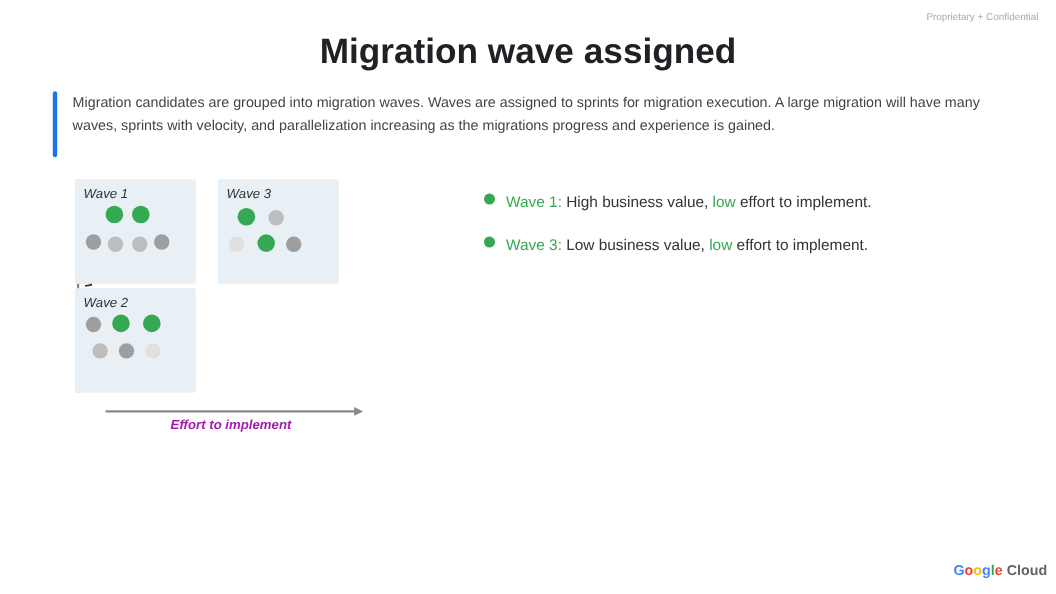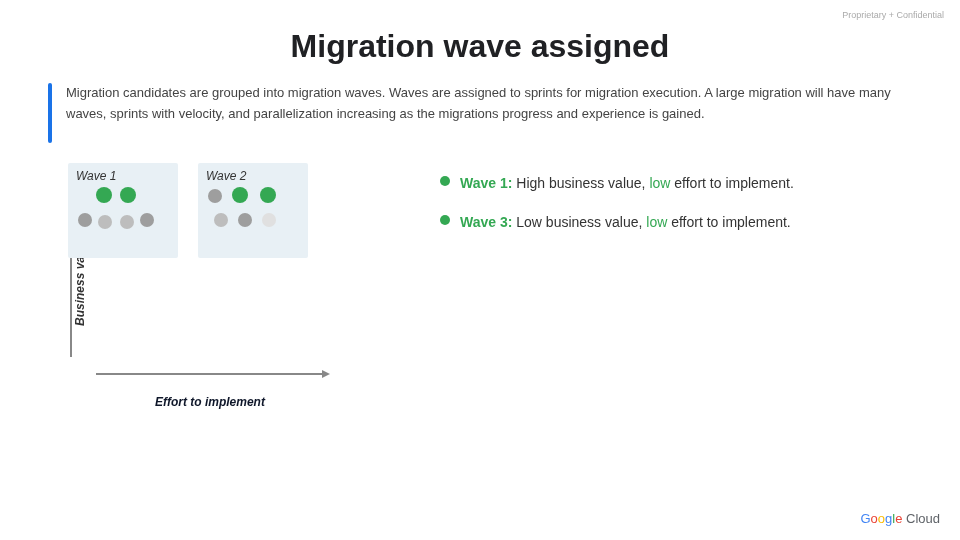--- a/index.html
+++ b/index.html
@@ -116,22 +116,22 @@
       right: -6px;
       width: 0;
       height: 0;
       border-top: 4px solid transparent;
       border-bottom: 4px solid transparent;
       border-left: 8px solid #888;
     }
     .x-label {
       font-size: 12px;
       font-weight: 700;
-      color: #0f172a;
-      margin-top: 20px;
+      color: #a21caf;
+      margin-top: 4px;
       text-align: center;
     }
     .chart-wrapper {
       position: relative;
       display: flex;
     }
     .y-axis-wrap {
       position: relative;
       width: 28px;
     }
@@ -158,30 +158,30 @@
       border-radius: 50%;
       background: #34a853;
       flex-shrink: 0;
       margin-top: 3px;
     }
     .legend-text {
       font-size: 14px;
       color: #333;
       line-height: 1.5;
     }
-    .bold-green { font-weight: 700; color: #34a853; }
+    .bold-green { font-weight: 400; color: #34a853; }
     .color-orange { color: #ea4335; }
     .color-green-light { color: #34a853; }
     .google-cloud {
       position: absolute;
       bottom: 14px;
-      right: 20px;
+      right: 8px;
       font-size: 13px;
       color: #5f6368;
-      font-weight: 400;
+      font-weight: 700;
     }
     .google-cloud span.g { color: #4285f4; }
     .google-cloud span.oo1 { color: #ea4335; }
     .google-cloud span.oo2 { color: #fbbc04; }
     .google-cloud span.g2 { color: #4285f4; }
     .google-cloud span.l { color: #34a853; }
     .google-cloud span.e { color: #ea4335; }
   </style>
 </head>
 <body>
@@ -221,20 +221,30 @@
               <div class="dot" style="width:16px;height:16px;background:#34a853;top:2px;left:52px;"></div>
 
               <div class="dot" style="width:14px;height:14px;background:#9e9e9e;top:28px;left:10px;"></div>
               <div class="dot" style="width:14px;height:14px;background:#bdbdbd;top:30px;left:30px;"></div>
               <div class="dot" style="width:14px;height:14px;background:#bdbdbd;top:30px;left:52px;"></div>
               <div class="dot" style="width:14px;height:14px;background:#9e9e9e;top:28px;left:72px;"></div>
             </div>
           </div>
 
 
+          <div class="quadrant">
+            <div class="quadrant-label">Wave 3</div>
+            <div class="dots">
+              <div class="dot" style="width:16px;height:16px;background:#34a853;top:4px;left:18px;"></div>
+              <div class="dot" style="width:14px;height:14px;background:#bdbdbd;top:6px;left:46px;"></div>
+              <div class="dot" style="width:16px;height:16px;background:#34a853;top:28px;left:36px;"></div>
+              <div class="dot" style="width:14px;height:14px;background:#e0e0e0;top:30px;left:10px;"></div>
+              <div class="dot" style="width:14px;height:14px;background:#9e9e9e;top:30px;left:62px;"></div>
+            </div>
+          </div>
 
           <div class="quadrant">
             <div class="quadrant-label">Wave 2</div>
             <div class="dots">
               <div class="dot" style="width:14px;height:14px;background:#9e9e9e;top:4px;left:10px;"></div>
               <div class="dot" style="width:16px;height:16px;background:#34a853;top:2px;left:34px;"></div>
               <div class="dot" style="width:16px;height:16px;background:#34a853;top:2px;left:62px;"></div>
               <div class="dot" style="width:14px;height:14px;background:#bdbdbd;top:28px;left:16px;"></div>
               <div class="dot" style="width:14px;height:14px;background:#9e9e9e;top:28px;left:40px;"></div>
               <div class="dot" style="width:14px;height:14px;background:#e0e0e0;top:28px;left:64px;"></div>

